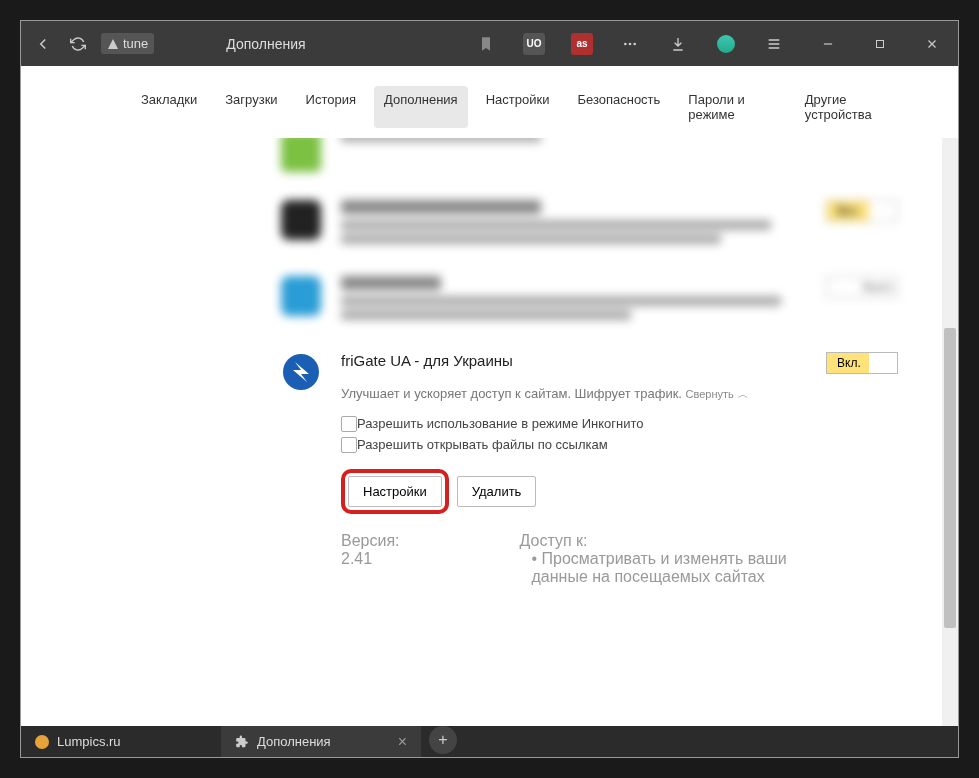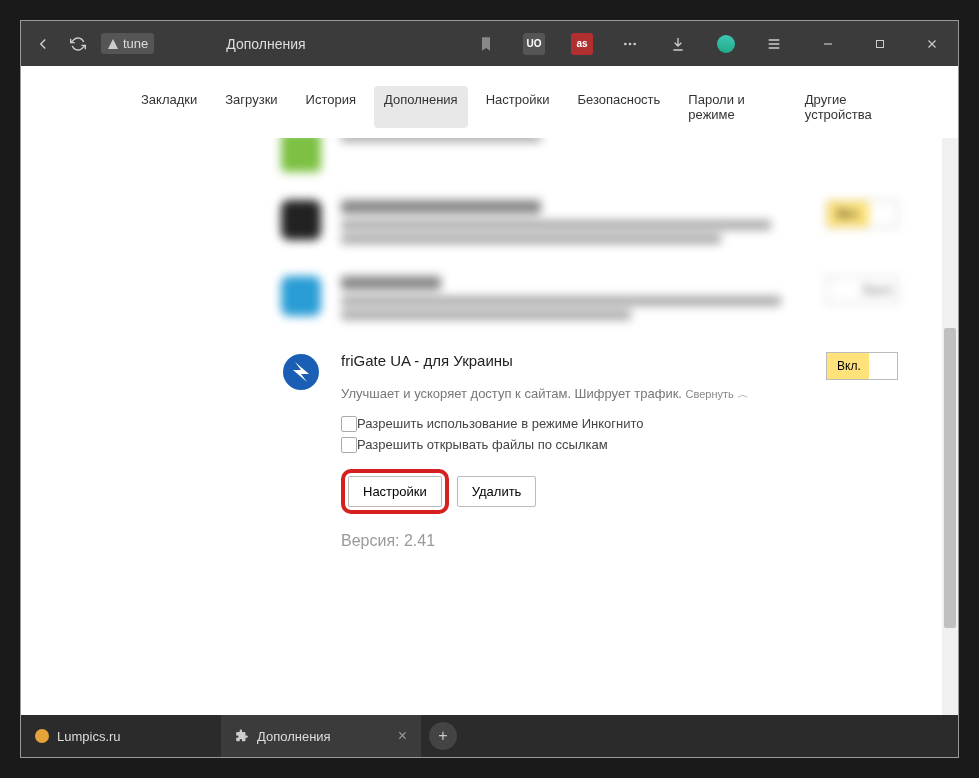--- a/index.html
+++ b/index.html
@@ -27,21 +27,21 @@
     .tabs-nav .tab { padding: 6px 10px; cursor: pointer; border-radius: 4px; }
     .tabs-nav .tab.active { background: #e8e8e8; }
     
     .ext-list { flex: 1; padding: 10px 60px 20px 100px; position: relative; overflow: hidden; }
     
     .ext-item { display: flex; align-items: flex-start; padding: 14px 0; gap: 20px; position: relative; }
     .ext-icon { width: 40px; height: 40px; border-radius: 8px; flex-shrink: 0; margin-left: 160px; }
     .ext-body { flex: 1; }
     .ext-title { font-size: 15px; color: #222; margin-bottom: 15px; }
     .ext-desc { font-size: 13px; color: #777; line-height: 1.5; }
-    .ext-toggle { width: 72px; height: 28px; border: 1px solid #bbb; display: flex; align-items: center; font-size: 12px; cursor: pointer; background: #fff; }
+    .ext-toggle { width: 72px; height: 22px; border: 1px solid #bbb; display: flex; align-items: center; font-size: 12px; cursor: pointer; background: #fff; }
     .ext-toggle.on { background: linear-gradient(to right, #ffe37a 60%, #fff 60%); }
     .ext-toggle.on .tlabel { padding-left: 10px; }
     .ext-toggle.off .tlabel { padding-left: 36px; color: #666; }
     
     .blurred { filter: blur(5px); }
     .blurred .ext-icon.dark { background: #222; }
     .blurred .ext-icon.blue { background: #2a9dd6; }
     .blurred .btitle { background: #888; height: 14px; width: 200px; border-radius: 3px; margin-bottom: 6px; }
     .blurred .bdesc { background: #aaa; height: 10px; border-radius: 2px; margin-bottom: 4px; }
     .top-cut { margin-top: -30px; }
@@ -61,21 +61,21 @@
     .btn-row { display: flex; gap: 8px; margin-top: 16px; align-items: center; }
     .btn { padding: 7px 14px; border: 1px solid #bbb; background: #fff; font-size: 13px; cursor: pointer; border-radius: 2px; }
     .highlight-ring { border: 4px solid #d62020; border-radius: 10px; padding: 3px; display: inline-block; }
     
     .meta-row { display: flex; gap: 120px; margin-top: 18px; font-size: 16px; color: #999; }
     .meta-col .bullet { margin-left: 12px; }
     
     .scrollbar { position: absolute; right: 0; top: 0; bottom: 0; width: 16px; background: #f0f0f0; }
     .scrollbar .thumb { position: absolute; left: 2px; right: 2px; top: 190px; height: 300px; background: #c0c0c0; border-radius: 2px; }
     
-    .bottom-tabs { height: 42px; background: #2b2b2b; display: flex; align-items: center; padding: 0 0; }
+    .bottom-tabs { height: 31px; background: #2b2b2b; display: flex; padding: 0 0; }
     .btab { display: flex; align-items: center; gap: 8px; padding: 0 14px; height: 100%; font-size: 13px; color: #ddd; cursor: pointer; position: relative; min-width: 200px; }
     .btab.active { background: #3b3b3b; }
     .btab .favicon { width: 14px; height: 14px; border-radius: 50%; }
     .btab .fav-lump { background: #e8a23a; }
     .btab .fav-ext { display: flex; align-items: center; justify-content: center; }
     .btab .close { margin-left: auto; font-size: 16px; color: #999; }
     .btab-add { width: 28px; height: 28px; border-radius: 50%; background: #444; display: flex; align-items: center; justify-content: center; color: #ccc; margin-left: 8px; cursor: pointer; }
   </style>
 </head>
 <body>
@@ -219,20 +219,24 @@
             </div>
           </div>
           <div class="btn-row">
             <span class="highlight-ring">
               <button class="btn">Настройки</button>
             </span>
             <button class="btn">Удалить</button>
           </div>
           <div class="meta-row">
             <div class="meta-col">Версия: 2.41</div>
+            <div class="meta-col">
+              <div>Доступ к:</div>
+              <div class="bullet">• <span>Просматривать и изменять ваши данные на посещаемых сайтах</span></div>
+            </div>
           </div>
         </div>
         <div class="ext-toggle on">
             <span class="tlabel">Вкл.</span>
           </div>
       </div>
 
       <div class="scrollbar">
         <div class="thumb"></div>
       </div>

